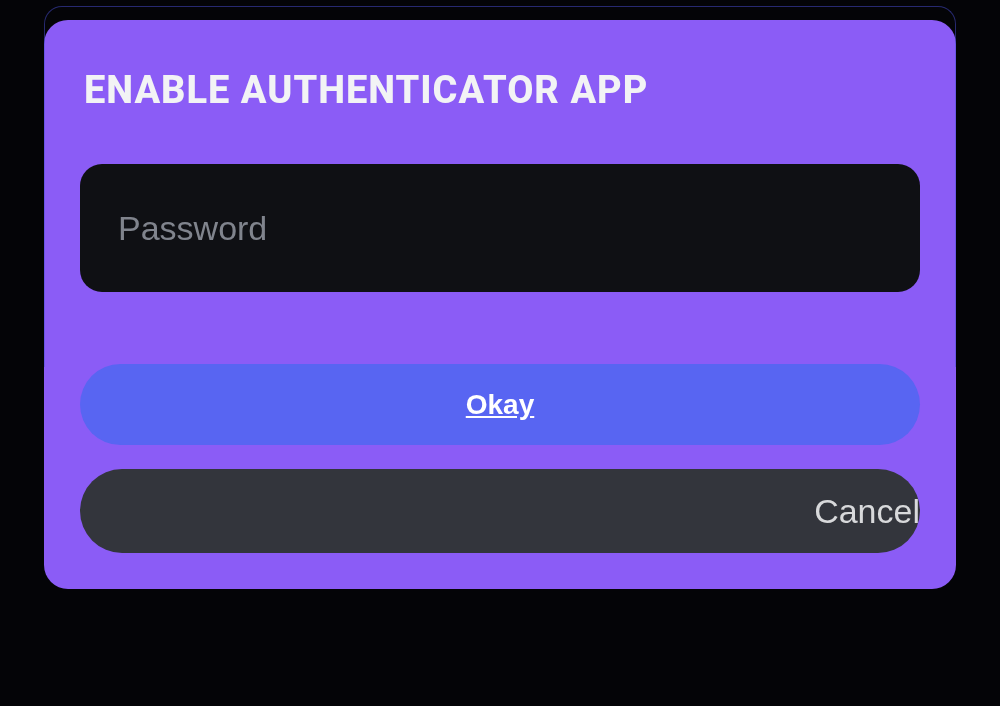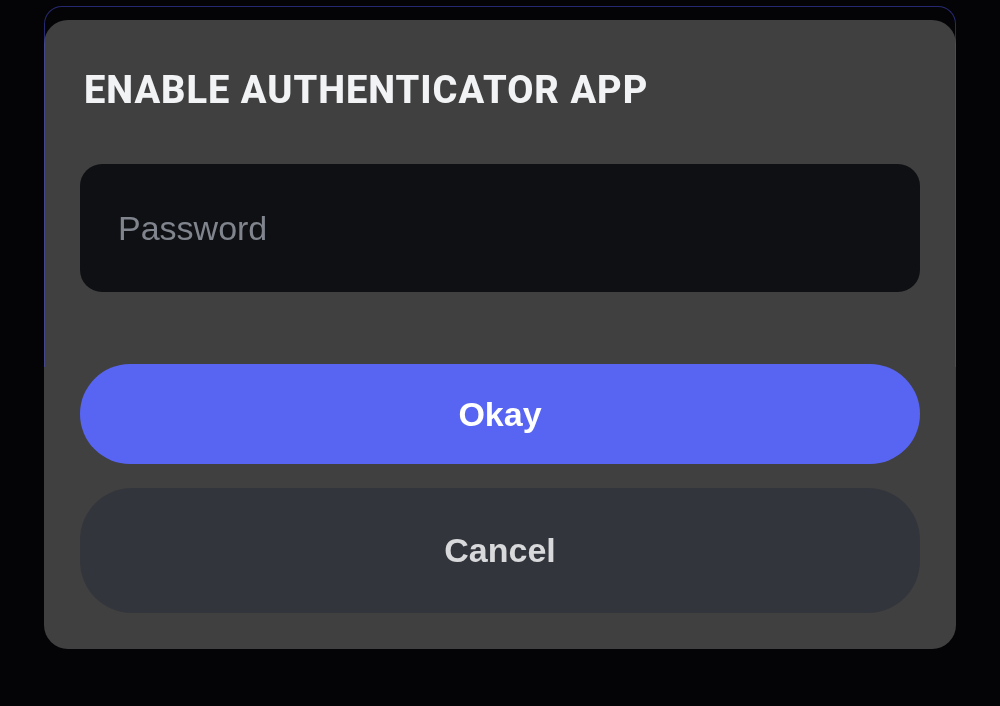--- a/index.html
+++ b/index.html
@@ -15,21 +15,21 @@
       font-family: -apple-system, BlinkMacSystemFont, "Segoe UI", Roboto, Helvetica, Arial, sans-serif;
       display: flex;
       align-items: flex-start;
       justify-content: center;
       overflow: hidden;
     }
     
     .modal-container {
       margin-top: 20px;
       width: 912px;
-      background-color: #404040;
+      background-color: #8b5cf6;
       border-radius: 24px;
       padding: 48px 36px 36px 36px;
       position: relative;
     }
     
     .modal-container::before {
       content: "";
       position: absolute;
       top: -14px;
       left: 0;
@@ -64,41 +64,43 @@
       outline: none;
       margin-bottom: 72px;
     }
     
     .password-input::placeholder {
       color: #80848d;
     }
     
     .okay-button {
       width: 100%;
-      height: 100px;
+      height: 81px;
       background-color: #5865f2;
       border: none;
       border-radius: 52px;
       color: #ffffff;
-      font-size: 34px;
+      font-size: 28px;
       font-weight: 600;
       cursor: pointer;
       margin-bottom: 24px;
+      text-decoration: underline;
     }
     
     .cancel-button {
       width: 100%;
-      height: 125px;
+      height: 84px;
       background-color: #33353c;
       border: none;
       border-radius: 52px;
       color: #d8d9db;
       font-size: 34px;
-      font-weight: 700;
+      font-weight: 400;
       cursor: pointer;
+      text-align: right;
     }
   </style>
 </head>
 <body>
 
 <div class="modal-container">
   <h1 class="modal-title">ENABLE AUTHENTICATOR APP</h1>
   
   <input type="password" class="password-input" placeholder="Password" style="">
   

